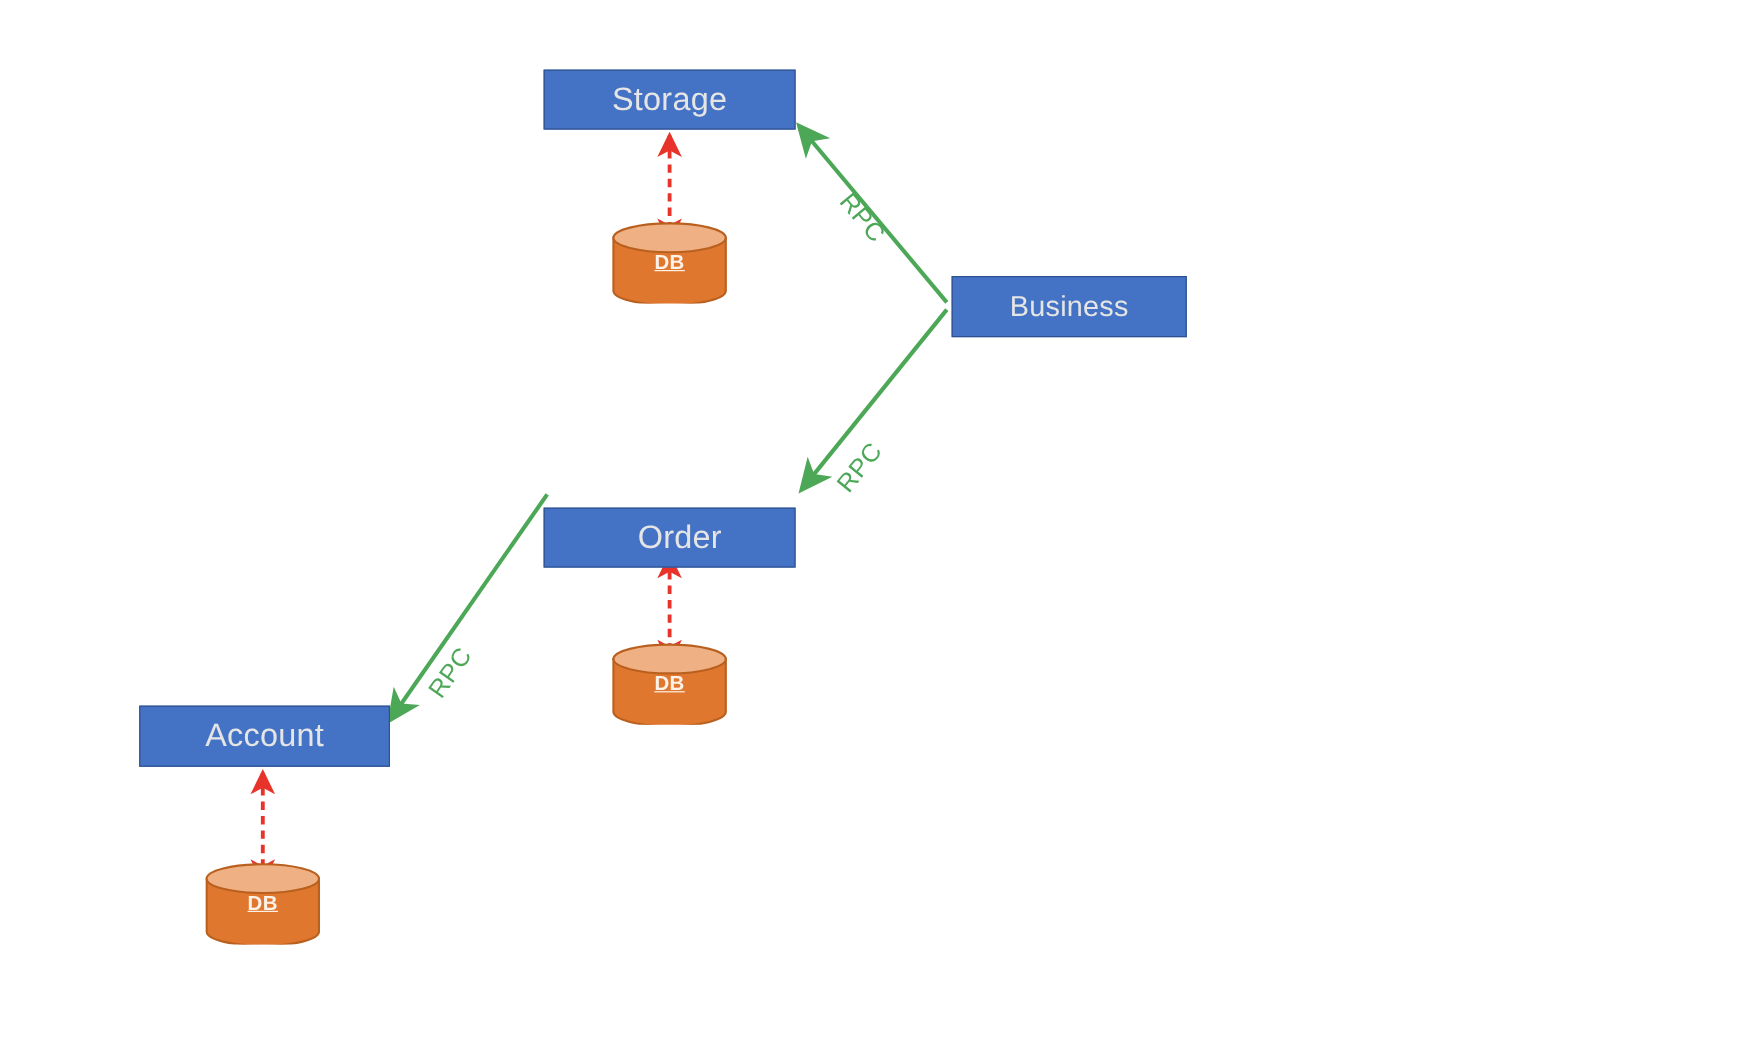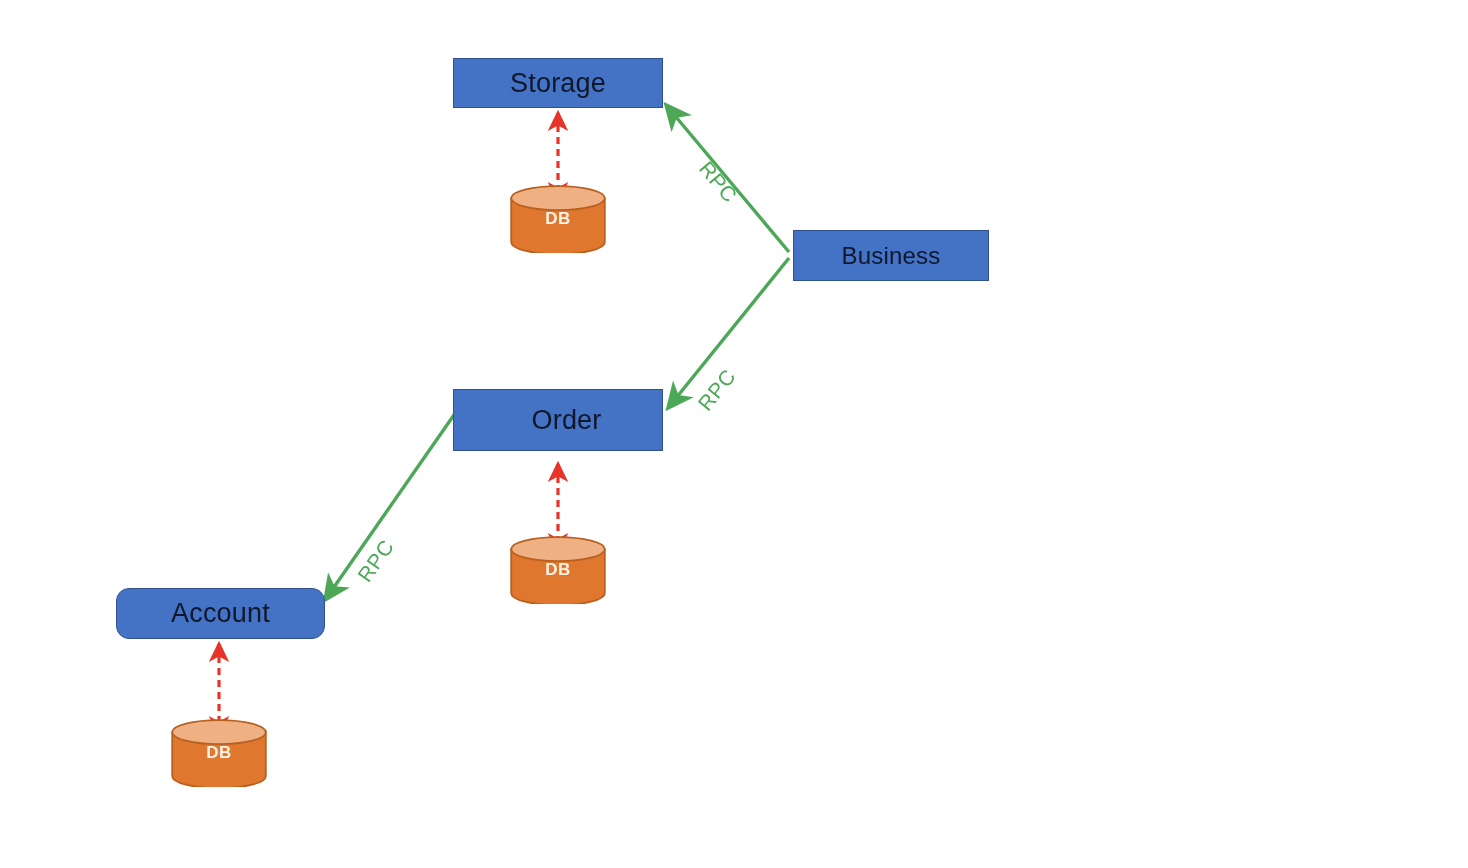--- a/index.html
+++ b/index.html
@@ -30,39 +30,40 @@
     background: #4472c4;
     border: 1px solid #2f528f;
     display: flex;
     align-items: center;
     justify-content: center;
     color: #ffffff;
     letter-spacing: 0.2px;
     user-select: none;
   }
   .service-label {
-    color: #0f172a;
+    color: #e5e5e5;
     font-weight: 400;
     line-height: 1;
     white-space: nowrap;
   }
   .db-node {
     position: absolute;
   }
   .db-label {
     position: absolute;
     left: 0;
     width: 100%;
     text-align: center;
     color: #fdf2e7;
     font-weight: bold;
     font-size: 17px;
     letter-spacing: 0.4px;
     user-select: none;
     pointer-events: none;
+    text-decoration: underline;
   }
   .rpc-label {
     position: absolute;
     color: #4ca757;
     font-size: 21px;
     font-weight: 400;
     letter-spacing: 0.5px;
     white-space: nowrap;
     user-select: none;
     transform-origin: 50% 50%;
@@ -97,24 +98,24 @@
       </g>
   </svg>
 
   <div id="service-layer">
       <div class="service-box" style="left: 453px; top: 58px; width: 210px; height: 50px;">
         <span class="service-label" style="font-size: 27px;">Storage</span>
       </div>
       <div class="service-box" style="left: 793px; top: 230px; width: 196px; height: 51px;">
         <span class="service-label" style="font-size: 24px;">Business</span>
       </div>
-      <div class="service-box" style="left: 453px; top: 389px; width: 210px; height: 62px; padding-left: 17px;">
+      <div class="service-box" style="left: 453px; top: 423px; width: 210px; height: 50px; padding-left: 17px;">
         <span class="service-label" style="font-size: 27px;">Order</span>
       </div>
-      <div class="service-box" style="left: 116px; top: 588px; width: 209px; height: 51px; border-radius: 13px;">
+      <div class="service-box" style="left: 116px; top: 588px; width: 209px; height: 51px;">
         <span class="service-label" style="font-size: 27px;">Account</span>
       </div>
     </div>
   <div id="db-layer">
       <div class="db-node" style="left: 510px; top: 185px; width: 96px; height: 68px;"><svg width="96" height="68" viewBox="0 0 96 68">
           <path d="M 1.2000000000000028,13.2 L 1.2000000000000028,57.2 A 46.8,12 0 0 0 94.8,57.2 L 94.8,13.2 Z" fill="#e0772f" stroke="#b9601f" stroke-width="1.8"></path>
           <ellipse cx="48" cy="13.2" rx="46.8" ry="12" fill="#efb183" stroke="#b9601f" stroke-width="1.8"></ellipse>
         </svg><div class="db-label" style="top: 24.2px;">DB</div></div>
       <div class="db-node" style="left: 510px; top: 536px; width: 96px; height: 68px;"><svg width="96" height="68" viewBox="0 0 96 68">
           <path d="M 1.2000000000000028,13.2 L 1.2000000000000028,57.2 A 46.8,12 0 0 0 94.8,57.2 L 94.8,13.2 Z" fill="#e0772f" stroke="#b9601f" stroke-width="1.8"></path>

